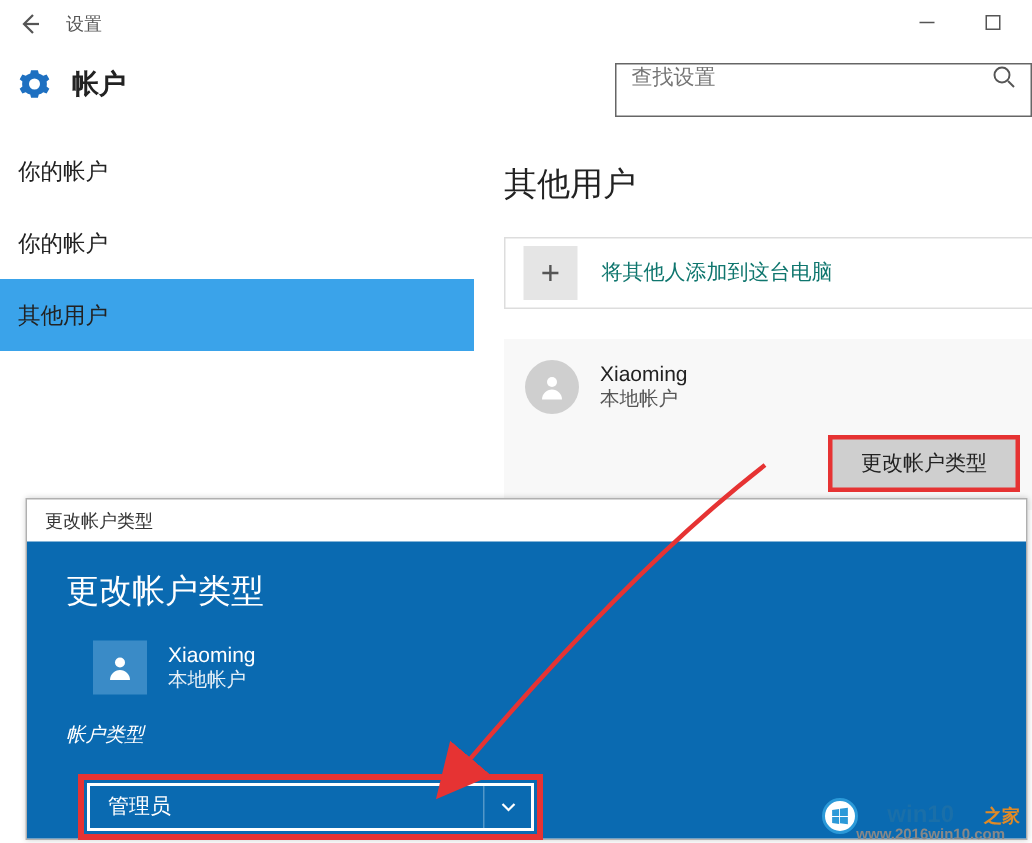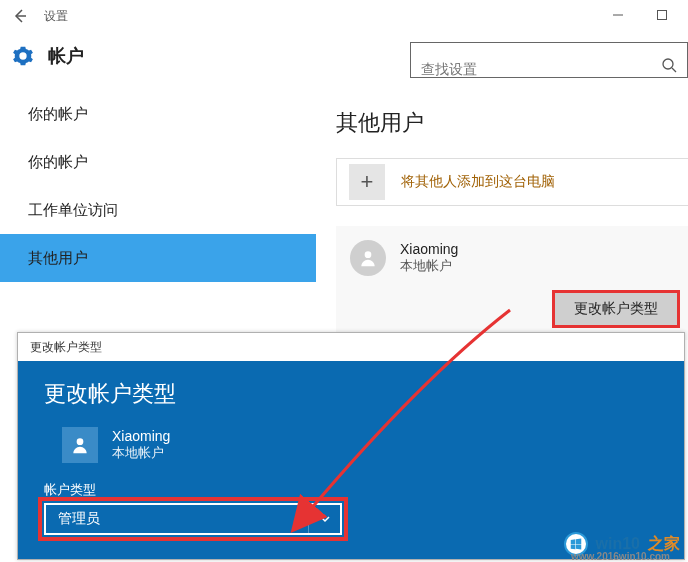--- a/index.html
+++ b/index.html
@@ -10,35 +10,35 @@
   .titlebar-left { display: flex; align-items: center; gap: 10px; }
   .back-btn { width: 28px; height: 28px; display: flex; align-items: center; justify-content: center; color: #555; font-size: 16px; cursor: default; }
   .title-text { color: #555; font-size: 12px; }
   .titlebar-right { position: absolute; right: 6px; top: 2px; display: flex; gap: 4px; }
   .win-btn { width: 40px; height: 26px; display: flex; align-items: center; justify-content: center; color: #555; }
   
   
   .header { height: 58px; display: flex; align-items: center; padding: 0 17px 10px 12px; gap: 14px; position: relative; }
   .gear { width: 22px; height: 22px; color: #1e70c1; }
   .header-title { font-size: 18px; font-weight: 600; color: #222; }
-  .search-wrap { position: absolute; right: 0; top: 10px; width: 278px; height: 36px; border: 1px solid #666; display: flex; align-items: flex-end; padding: 0 10px; margin-left: 17px; }
+  .search-wrap { position: absolute; right: 0; top: 10px; width: 278px; height: 36px; border: 1px solid #666; display: flex; align-items: flex-start; padding: 0 10px; margin-left: 17px; }
   .search-wrap input { border: none; outline: none; font-size: 14px; width: 100%; background: transparent; }
   .search-icon { color: #555; }
   
   
   .main { display: flex; height: 474px; position: relative; }
   .sidebar { width: 316px; }
-  .sidebar-item { height: 48px; display: flex; align-items: center; padding-left: 28px; font-size: 15px; color: #222; cursor: pointer; }
+  .sidebar-item { height: 48px; display: flex; align-items: center; padding-left: 12px; font-size: 15px; color: #222; cursor: pointer; }
   .sidebar-item.selected { background: #3aa3ea; }
   
   .content { flex: 1; padding: 18px 0 0 20px; position: relative; }
   .content-title { font-size: 22px; font-weight: 500; color: #222; margin-bottom: 20px; }
   .add-row { height: 48px; border: 1px solid #ddd; border-right: none; display: flex; align-items: center; gap: 16px; padding-left: 12px; margin-bottom: 20px; }
   .plus-box { width: 36px; height: 36px; background: #e5e5e5; display: flex; align-items: center; justify-content: center; font-size: 22px; color: #555; }
-  .add-text { font-size: 14px; color: #a16207; }
+  .add-text { font-size: 14px; color: #0f766e; }
   
   .user-panel { padding: 14px 10px 14px 14px; background: #f8f8f8; }
   .user-row { display: flex; align-items: center; gap: 14px; }
   .avatar-circle { width: 36px; height: 36px; border-radius: 50%; background: #cfcfcf; display: flex; align-items: center; justify-content: center; }
   .avatar-circle svg { width: 20px; height: 20px; fill: #fff; }
   .user-info { display: flex; flex-direction: column; }
   .user-name { font-size: 14px; color: #222; }
   .user-sub { font-size: 13px; color: #555; }
   .user-actions { display: flex; gap: 12px; justify-content: flex-end; margin-top: 16px; position: relative; }
   .btn { height: 34px; background: #cfcfcf; border: none; padding: 0 20px; font-size: 14px; color: #222; cursor: pointer; }
@@ -48,35 +48,35 @@
   .dialog-wrap { position: absolute; left: 17px; top: 332px; width: 668px; height: 228px; background: #fff; border: 1px solid #b0b0b0; box-shadow: 0 0 4px rgba(0,0,0,.2); }
   .dialog-caption { height: 28px; display: flex; align-items: center; padding-left: 12px; font-size: 12px; color: #333; }
   .dialog-body { background: #0a6ab1; height: 198px; padding: 18px 26px; color: #fff; position: relative; }
   .dialog-title { font-size: 22px; font-weight: 400; margin-bottom: 18px; }
   .dialog-user { display: flex; align-items: center; gap: 14px; margin-left: 18px; margin-bottom: 18px; }
   .avatar-sq { width: 36px; height: 36px; background: #3a8bc7; display: flex; align-items: center; justify-content: center; }
   .avatar-sq svg { width: 20px; height: 20px; fill: #fff; }
   .dialog-user-info { display: flex; flex-direction: column; }
   .dialog-user-name { font-size: 14px; }
   .dialog-user-sub { font-size: 13px; opacity: .9; }
-  .field-label { font-size: 13px; margin-bottom: 4px; }
-  .select-box { position: relative; width: 298px; }
+  .field-label { font-size: 13px; margin-bottom: 23px; font-style: italic; }
+  .select-box { position: relative; width: 298px; margin-left: 14px; }
   .select { width: 298px; height: 32px; background: #0a6ab1; border: 2px solid #fff; color: #fff; display: flex; align-items: center; padding: 0 12px; position: relative; font-size: 14px; cursor: pointer; }
   .select-chevron { position: absolute; right: 0; top: 0; width: 32px; height: 100%; display: flex; align-items: center; justify-content: center; border-left: 1px solid rgba(255,255,255,.3); }
   .highlight-red2 { outline: 4px solid #e63333; outline-offset: 2px; }
   
   
   .anno-arrow { position: absolute; pointer-events: none; }
   
   
-  .watermark { position: absolute; right: 8px; bottom: 6px; display: flex; align-items: center; gap: 8px; font-family: sans-serif; }
+  .watermark { position: absolute; right: 8px; bottom: 6px; display: flex; align-items: center; gap: 20px; font-family: sans-serif; }
   .wm-circle { width: 24px; height: 24px; border-radius: 50%; background: #fff; border: 2px solid #2b99d8; display: flex; align-items: center; justify-content: center; }
   .wm-flag { width: 14px; height: 14px; }
   .wm-text1 { font-size: 16px; font-weight: bold; color: #1a6fa9; }
-  .wm-text2 { font-size: 16px; font-weight: bold; color: #e08a26; }
+  .wm-text2 { font-size: 12px; font-weight: bold; color: #e08a26; }
   .wm-sub { font-size: 10px; color: #888; position: absolute; right: 10px; bottom: -6px; letter-spacing: 0; font-weight: bold; }
 </style>
 </head>
 <body>
 
 <div class="titlebar">
   <div class="titlebar-left">
     <div class="back-btn">
       <svg width="16" height="16" viewBox="0 0 16 16">
           <path d="M10 2 L4 8 L10 14" stroke="#555" stroke-width="1.5" fill="none"></path>
@@ -118,23 +118,20 @@
 </div>
 
 <div class="main">
   <div class="sidebar">
     <div class="sidebar-item">
         <span>你的帐户</span>
       </div>
     <div class="sidebar-item">
         <span>你的帐户</span>
       </div>
-    <div class="sidebar-item">
-        <span>工作单位访问</span>
-      </div>
     <div class="sidebar-item selected">
         <span>其他用户</span>
       </div>
   </div>
 
   <div class="content">
     <div class="content-title">其他用户</div>
 
     <div class="add-row">
       <div class="plus-box">+</div>

